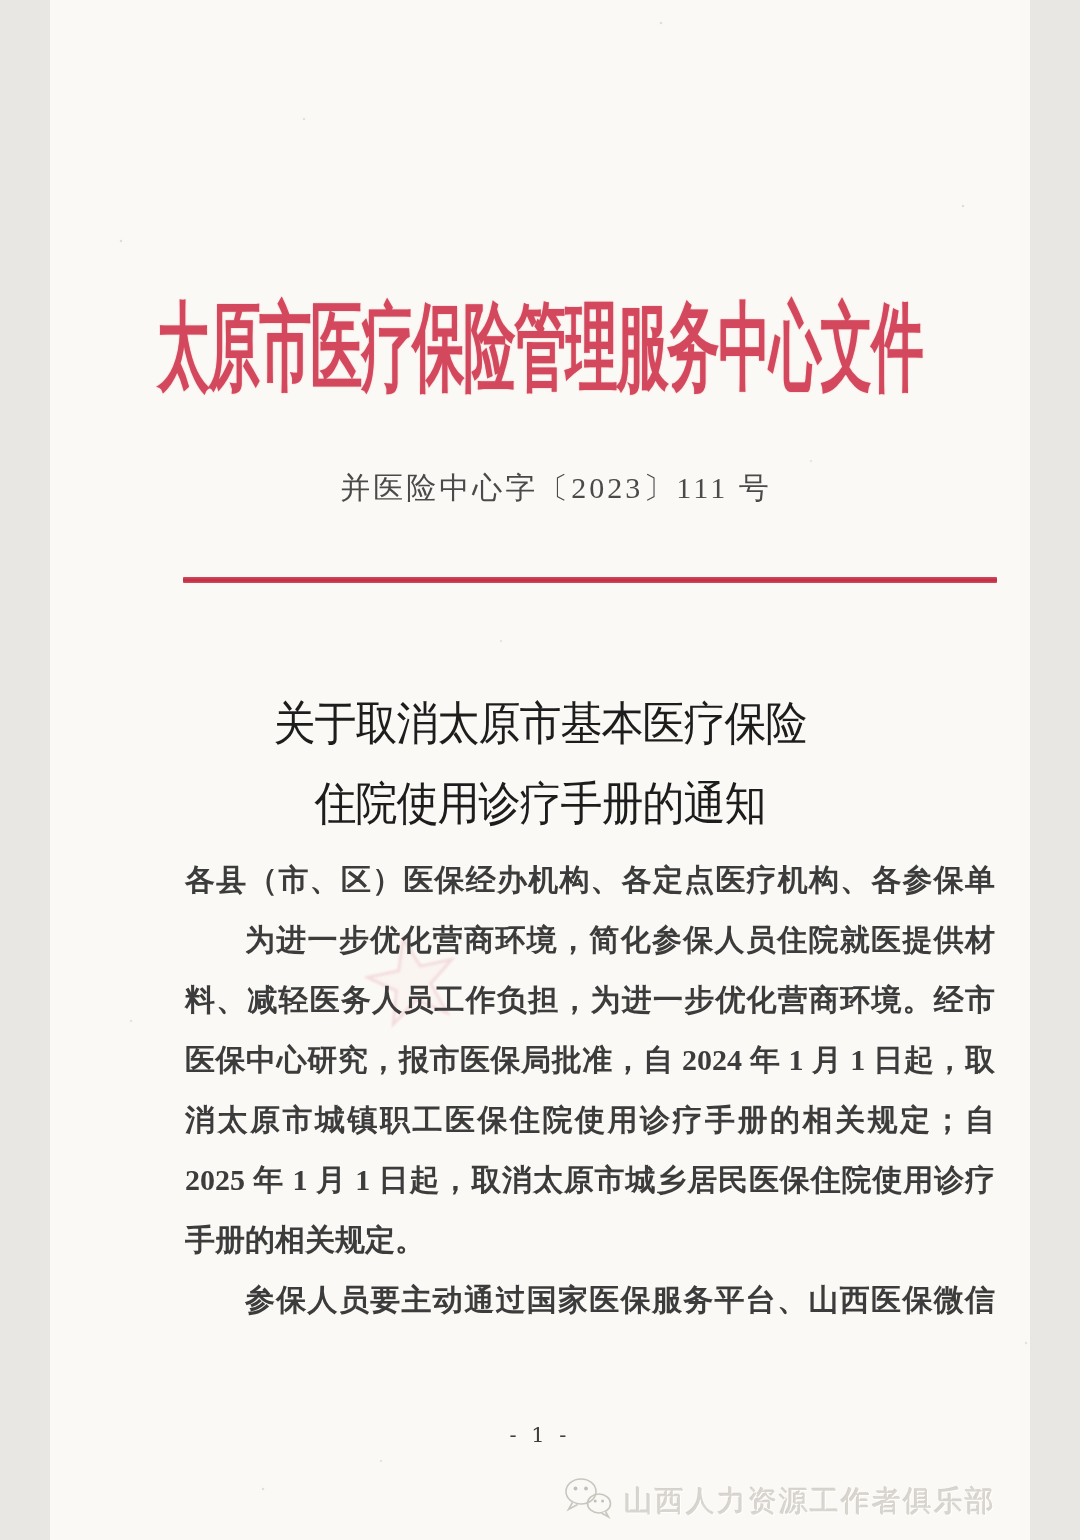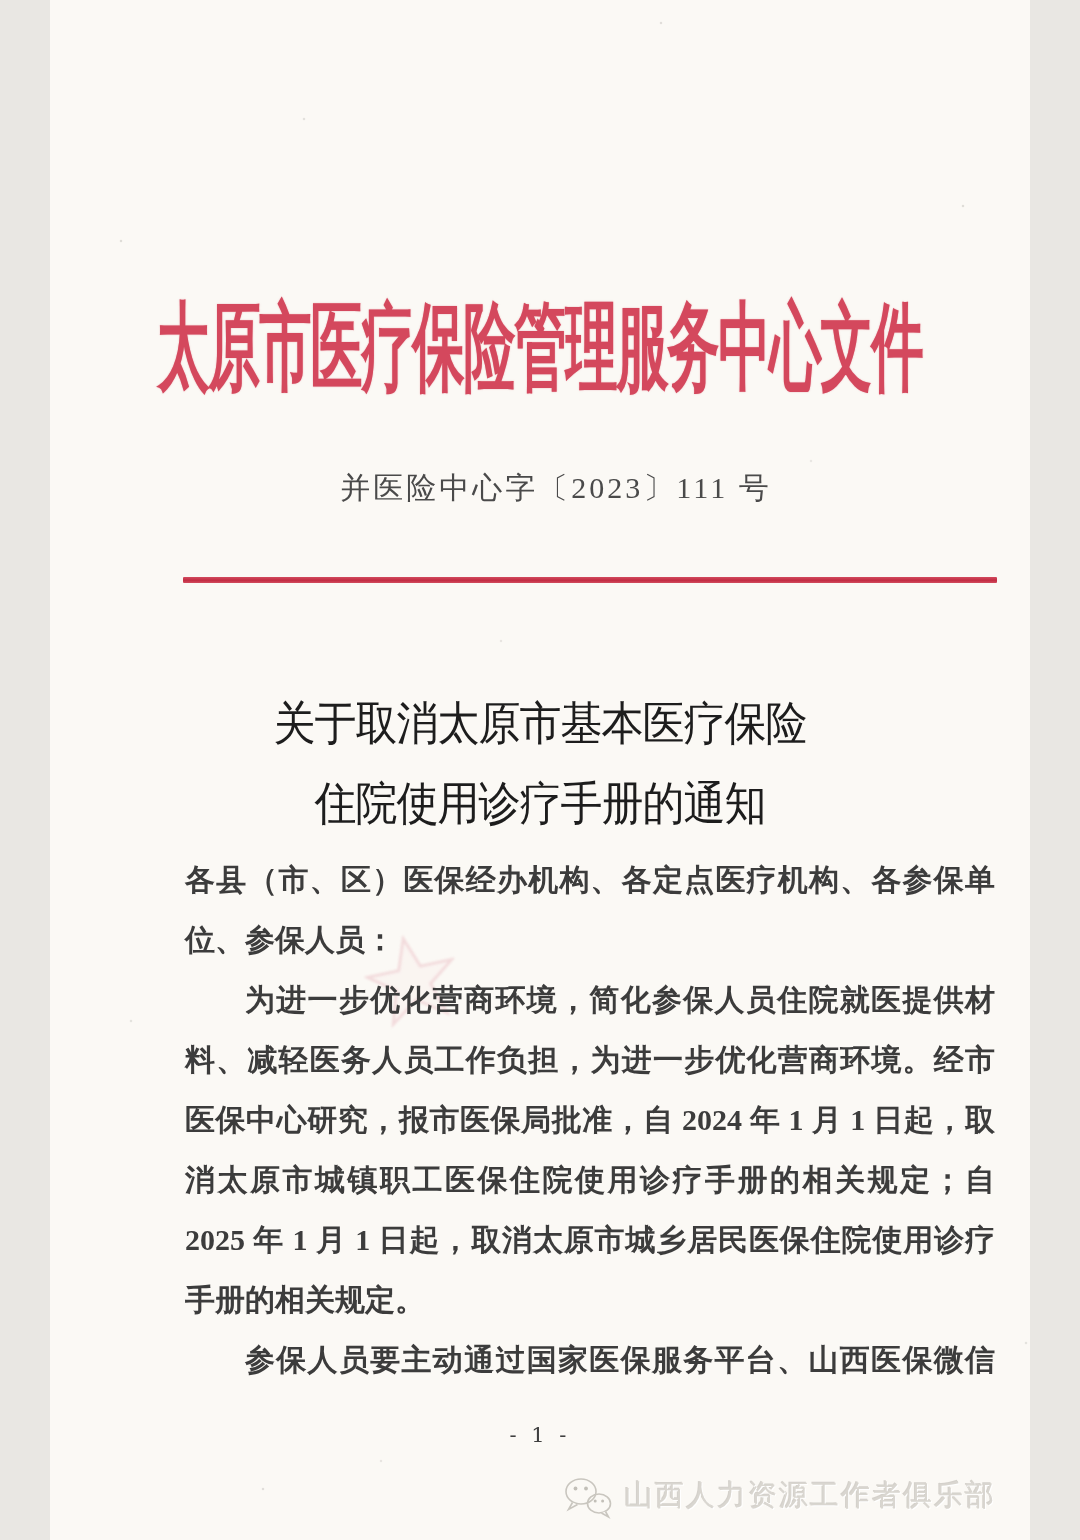--- a/index.html
+++ b/index.html
@@ -87,21 +87,21 @@
   .page-number{
     position:absolute;top:1420px;left:0;right:0;
     text-align:center;
     font-size:21px;color:#3f3f3f;
     letter-spacing:4px;line-height:30px;
     font-family:"DejaVu Serif","Liberation Serif",serif;
   }
   
   .footer{
     position:absolute;right:34px;bottom:18px;
-    display:flex;align-items:flex-start;gap:10px;
+    display:flex;align-items:flex-end;gap:10px;
   }
   .wm-text{
     font-size:29px;letter-spacing:2px;
     color:#d9d6d0;
     text-shadow:1px 1px 0 #ffffff,-1px -1px 0 rgba(140,135,125,.35);
     white-space:nowrap;
   }
   .wechat{width:52px;height:46px;display:inline-block;}
   
   .specks{
@@ -145,21 +145,20 @@
   </div>
 
   <div class="star-artifact">
     <svg width="92" height="92" viewBox="0 0 100 100">
       <polygon points="50,4 62,37 97,37 69,58 80,93 50,72 20,93 31,58 3,37 38,37" fill="rgba(236,150,160,0.14)" stroke="#e09aa6" stroke-width="3"></polygon>
     </svg>
   </div>
 
   <div class="body-text">
     <div class="bline just">各县（市、区）医保经办机构、各定点医疗机构、各参保单</div>
-    <div class="bline">位、参保人员：</div>
     <div class="bline just indent">为进一步优化营商环境，简化参保人员住院就医提供材</div>
     <div class="bline just">料、减轻医务人员工作负担，为进一步优化营商环境。经市</div>
     <div class="bline just">医保中心研究，报市医保局批准，自 2024 年 1 月 1 日起，取</div>
     <div class="bline just">消太原市城镇职工医保住院使用诊疗手册的相关规定；自</div>
     <div class="bline just">2025 年 1 月 1 日起，取消太原市城乡居民医保住院使用诊疗</div>
     <div class="bline">手册的相关规定。</div>
     <div class="bline just indent">参保人员要主动通过国家医保服务平台、山西医保微信</div>
   </div>
 
   <div class="page-number">- 1 -</div>

